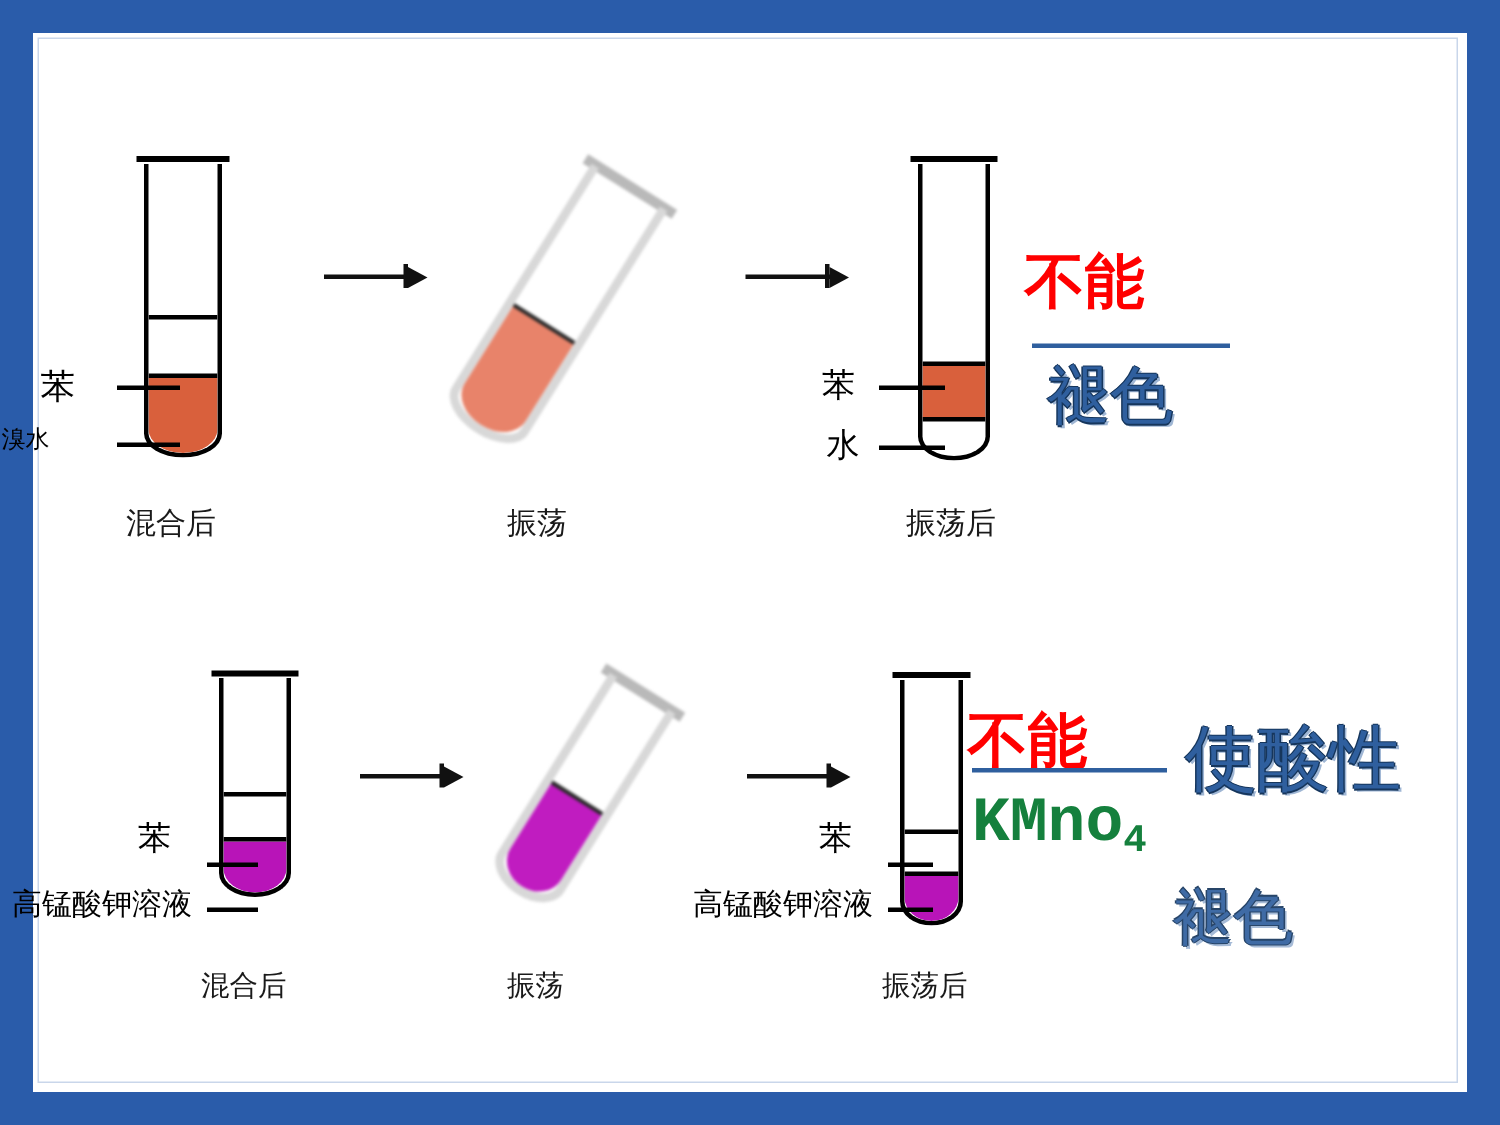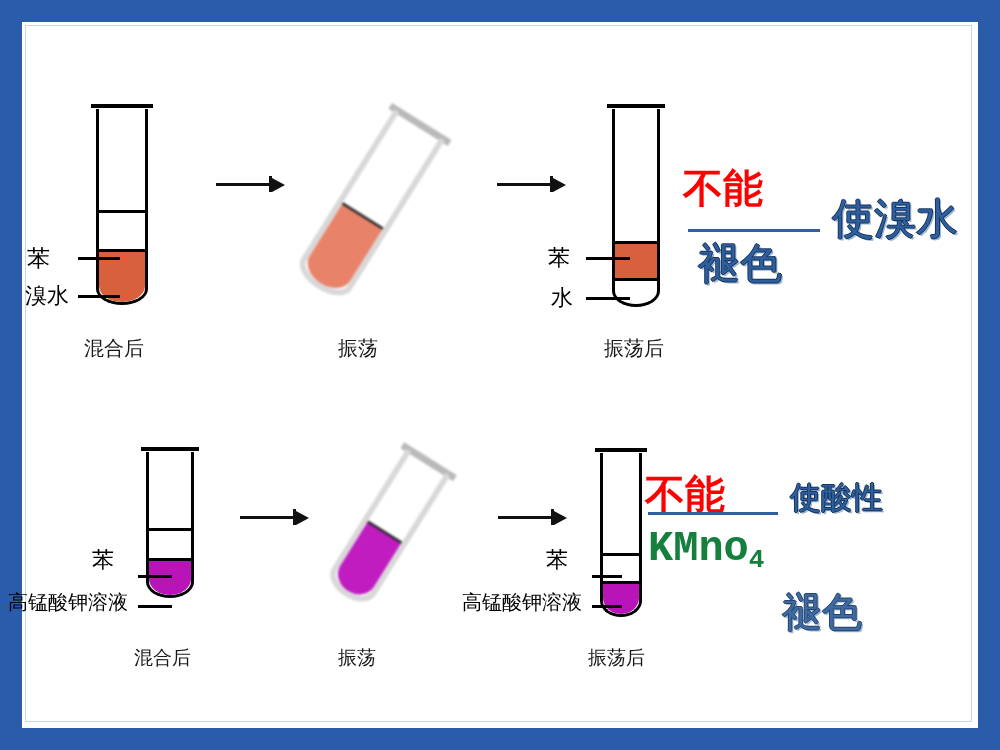--- a/index.html
+++ b/index.html
@@ -216,21 +216,21 @@
 
       <div class="liquid bottom" style="height:50px; background:#d9603c;"></div>
       <div class="liquid-top-line" style="bottom:50px;"></div>
       <div class="liquid-top-line" style="bottom:89px;"></div>
     </div>
   </div>
 
   <div class="cn-label" style="left:27px; top:247px; font-size:23px;">苯</div>
   <div class="leader" style="left:78px; top:257px; width:42px;"></div>
 
-  <div class="cn-label" style="left:25px; top:285px; font-size:22px;">溴水</div>
+  <div class="cn-label" style="left:1px; top:285px; font-size:16px;">溴水</div>
   <div class="leader" style="left:78px; top:295px; width:42px;"></div>
 
   <div class="caption" style="left:84px; top:338px; font-size:20px;">混合后</div>
 
   <div class="arrow" style="left:216px; top:175px; width:72px;">
     <div class="arrow-shaft" style="width:58px;"></div>
     <div class="arrow-tick" style="left:53px;"></div>
     <div class="arrow-head" style="left:56px;"></div>
   </div>
 
@@ -262,21 +262,20 @@
   <div class="cn-label" style="left:548px; top:247px; font-size:22px;">苯</div>
   <div class="leader" style="left:586px; top:257px; width:44px;"></div>
 
   <div class="cn-label" style="left:551px; top:287px; font-size:22px;">水</div>
   <div class="leader" style="left:586px; top:297px; width:44px;"></div>
 
   <div class="caption" style="left:604px; top:338px; font-size:20px;">振荡后</div>
 
   <div class="anno-red" style="left:683px; top:168px; font-size:40px;">不能</div>
   <div class="underline-blue" style="left:688px; top:229px; width:132px;"></div>
-  <div class="anno-blue" style="left:832px; top:198px; font-size:42px;">使溴水</div>
   <div class="anno-blue" style="left:698px; top:243px; font-size:42px;">褪色</div>
 
   <div class="tube" style="left:146px; top:447px; width:48px; height:150px;">
     <div class="tube-rim" style="width:58px;"></div>
     <div class="tube-body" style="left:0; width:48px; height:146px;">
       <div class="liquid bottom" style="height:34px; background:#b814b8;"></div>
       <div class="liquid-top-line" style="bottom:34px;"></div>
       <div class="liquid-top-line" style="bottom:64px;"></div>
     </div>
   </div>
@@ -321,19 +320,19 @@
   <div class="cn-label" style="left:546px; top:549px; font-size:22px;">苯</div>
   <div class="leader" style="left:592px; top:575px; width:30px;"></div>
 
   <div class="cn-label" style="left:462px; top:592px; font-size:20px;">高锰酸钾溶液</div>
   <div class="leader" style="left:592px; top:605px; width:30px;"></div>
 
   <div class="caption" style="left:588px; top:648px; font-size:19px;">振荡后</div>
 
   <div class="anno-red" style="left:645px; top:474px; font-size:40px;">不能</div>
   <div class="underline-blue" style="left:648px; top:512px; width:130px;"></div>
-  <div class="anno-blue" style="left:790px; top:482px; font-size:31px;">使酸性</div>
+  <div class="anno-blue" style="left:790px; top:482px; font-size:48px;">使酸性</div>
 
   <div class="anno-blue-bold" style="left:648px; top:528px; font-size:42px;"><span>KMno</span><sub>4</sub></div>
 
   <div class="anno-blue" style="left:782px; top:592px; font-size:40px; opacity:0.92;">褪色</div>
 
 </div>
 
 </body></html>

